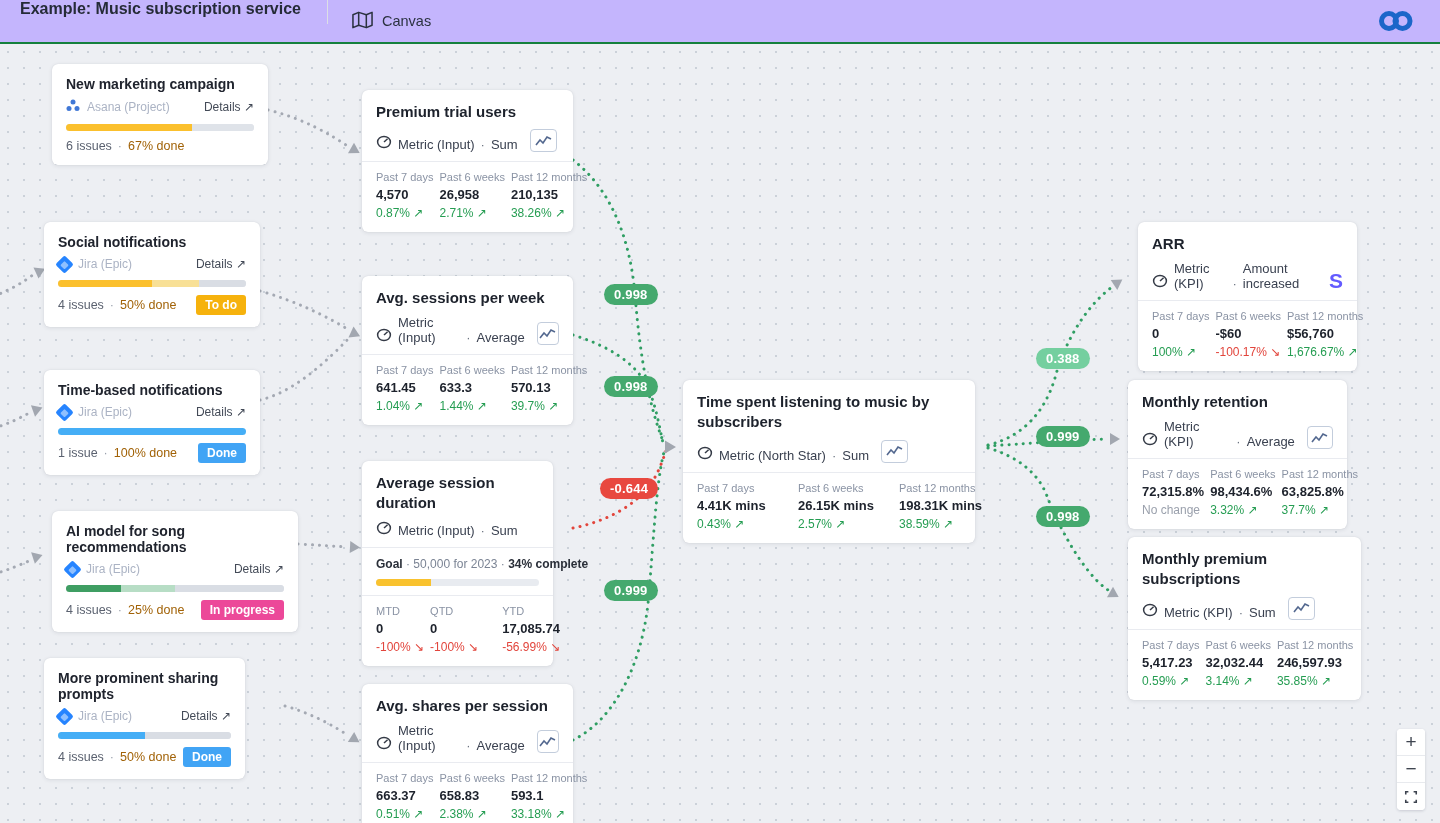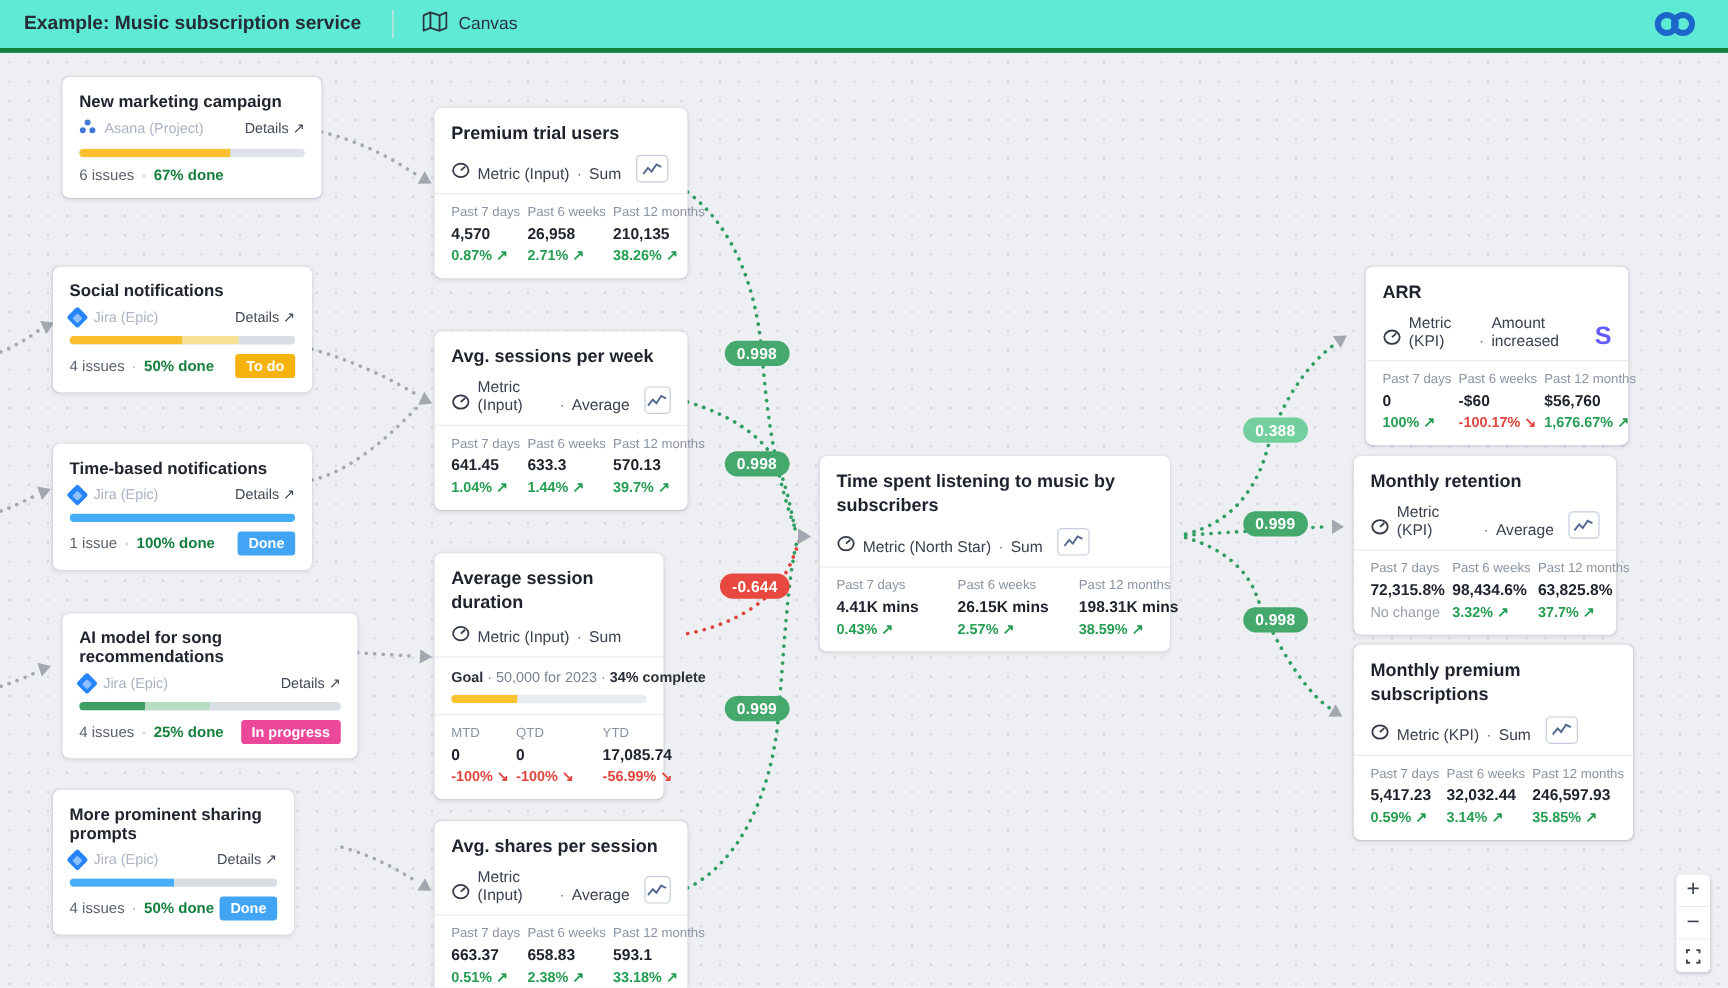--- a/index.html
+++ b/index.html
@@ -1,20 +1,20 @@
 <!DOCTYPE html>
 <html><head>
 <meta charset="utf-8">
 <style>
   * { box-sizing: border-box; margin: 0; padding: 0; }
   html,body { width:1440px; height:823px; overflow:hidden; font-family:"Liberation Sans",sans-serif; background:#fff; }
 
   
-  .header { position:absolute; top:0; left:0; width:1440px; height:44px; background:#5eead4;
-            border-bottom:4px solid #15803d; display:flex; align-items:center; z-index:10; }
+  .header { position:absolute; top:0; left:0; width:1440px; height:44px; background:#c4b5fd;
+            border-bottom:2px solid #15803d; display:flex; z-index:10; }
   .header-title { font-size:16px; font-weight:600; color:#252b37; margin-left:20px; }
   .header-sep { width:1px; height:24px; background:#dcdfe5; margin:0 24px 0 26px; }
   .nav-item { display:flex; align-items:center; gap:9px; font-size:14.5px; color:#2b3240; font-weight:400; cursor:pointer; }
   .header-logo { margin-left:auto; margin-right:26px; display:flex; align-items:center; cursor:pointer; }
 
   
   .canvas { position:absolute; top:44px; left:0; width:1440px; height:779px;
             background-color:#edeff3;
             background-image:radial-gradient(#cbd1d9 1px, transparent 1.2px);
             background-size:16px 16px; overflow:hidden; }
@@ -27,40 +27,40 @@
   
   .wtitle { font-size:14px; font-weight:700; color:#20242e; }
   .wsource { display:flex; align-items:center; gap:7px; margin-top:7px; font-size:12px; }
   .wsource .src { color:#abb3c4; }
   .wsource .details { margin-left:auto; color:#434a57; font-size:12px; }
   .progress { display:flex; height:7px; border-radius:4px; overflow:hidden; background:#e2e5eb; margin-top:9px; }
   .progress > div { height:100%; }
   .wbottom { display:flex; align-items:center; margin-top:8px; font-size:12.5px; }
   .wissues { color:#5b6270; }
   .wsep { color:#9aa1ad; margin:0 6px; }
-  .wdone { color:#15803d; font-weight:700; }
+  .wdone { color:#a16207; font-weight:400; }
   .status { margin-left:auto; color:#fff; font-weight:700; font-size:12px; padding:3px 9px; border-radius:3px; }
   .status:empty { display:none; }
   .status.todo { background:#f6b20d; }
   .status.done { background:#41a4f5; }
   .status.inprogress { background:#ec4899; }
 
   
   .mtitle { font-size:15px; font-weight:700; color:#1d222c; line-height:1.35; }
   .mtype { display:flex; align-items:flex-end; gap:6px; margin-top:7px; font-size:13px; color:#3a4150; }
   .mtype .sep { color:#6b7380; }
   .chart-box { margin-left:6px; width:27px; height:23px; border:1px solid #c3cddc; border-radius:4px;
                display:flex; align-items:center; justify-content:center; background:#fff; cursor:pointer; }
   .stripe { margin-left:auto; font-size:21px; font-weight:800; color:#635bff; line-height:1; }
   .mdivider { height:1px; background:#e9ebf0; margin:9px -14px; }
   .mcols { display:flex; justify-content:space-between; gap:6px; }
   .mcol { white-space:nowrap; }
   .mlabel { font-size:11px; color:#8a93a4; }
   .mvalue { font-size:13px; font-weight:700; color:#1d222c; margin-top:4px; }
-  .mchange { font-size:12px; font-weight:700; margin-top:4px; }
+  .mchange { font-size:12px; font-weight:400; margin-top:4px; }
   .mchange.up { color:#259d52; }
   .mchange.down { color:#e2453c; }
   .mchange.flat { color:#9aa0ac; font-weight:400; }
   .wide .mcols { justify-content:flex-start; gap:0; }
   .wide .mcol { min-width:101px; }
   .goal-row { font-size:12px; margin-top:1px; white-space:nowrap; }
   .goal-label { font-weight:700; color:#2a2f39; }
   .goal-target { color:#7b8494; }
   .goal-complete { color:#2a2f39; font-weight:600; }
   .goal-track { display:flex; height:7px; border-radius:4px; overflow:hidden; background:#e8ebf0; margin-top:8px; }

